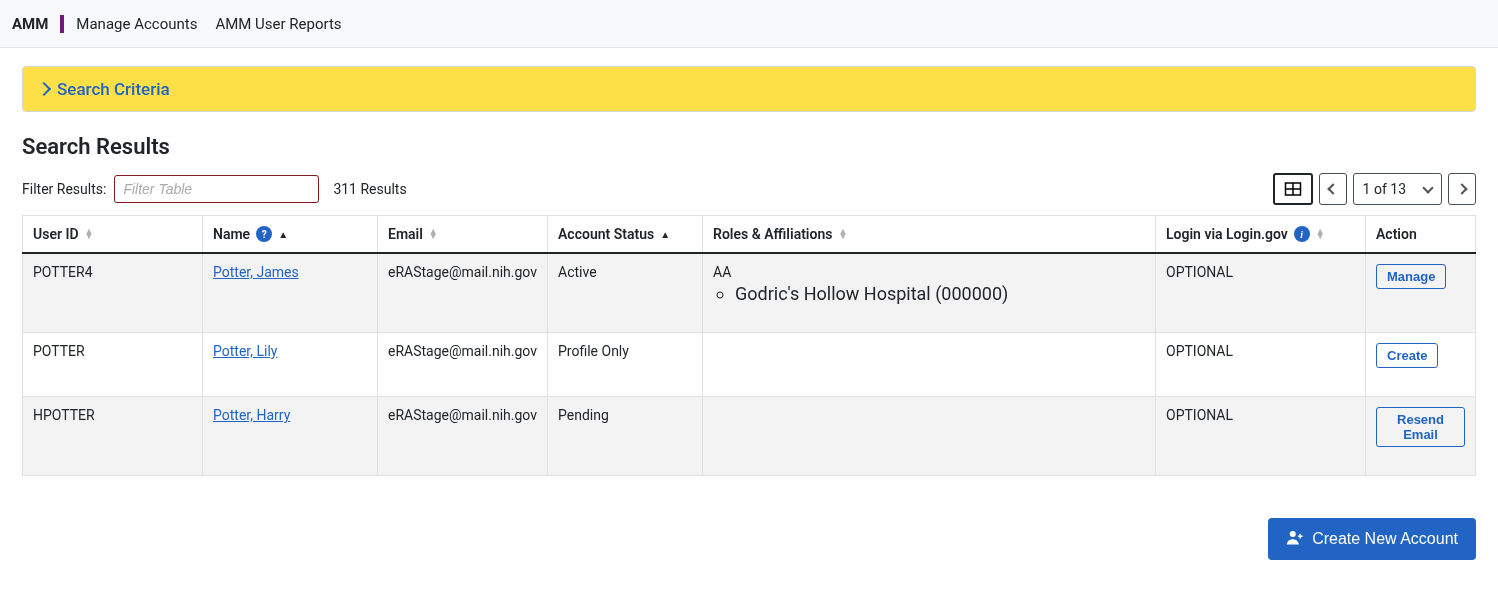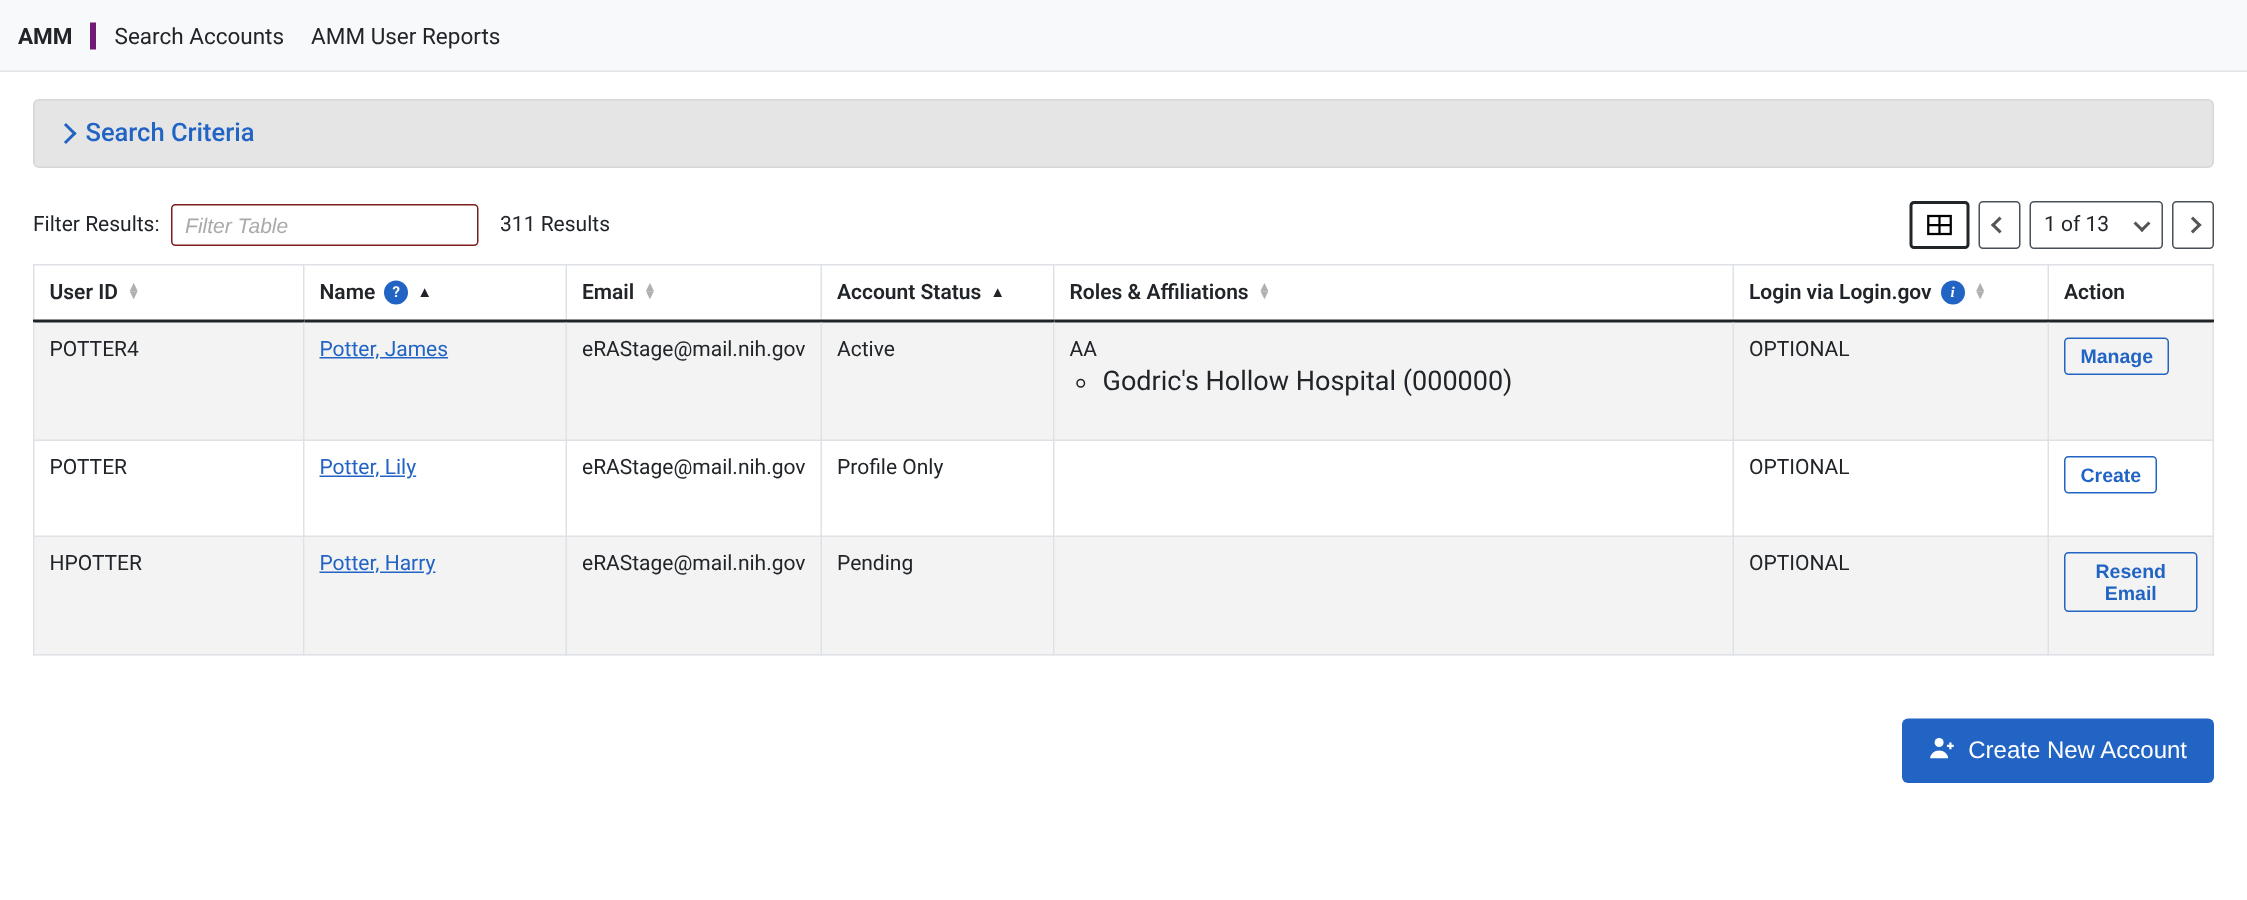--- a/index.html
+++ b/index.html
@@ -5,21 +5,21 @@
   * { box-sizing: border-box; margin: 0; padding: 0; }
   body { font-family: -apple-system, BlinkMacSystemFont, "Segoe UI", Roboto, Arial, sans-serif; font-size: 14px; color: #212529; background: #fff; }
   .topbar { background: #f8f9fa; border-bottom: 1px solid #e5e5e5; padding: 0 12px; display: flex; align-items: center; height: 48px; }
   .topbar .brand { font-weight: bold; font-size: 15px; padding-right: 12px; border-right: 4px solid #701a75; margin-right: 12px; }
   .topbar .navlink { color: #212529; text-decoration: none; margin-right: 18px; font-size: 15px; cursor: pointer; }
   .main { padding: 18px 22px; }
   .page-title { color: #2264c4; font-size: 26px; font-weight: 600; display: flex; align-items: center; gap: 8px; margin-bottom: 14px; }
   .help-circle { width: 18px; height: 18px; border-radius: 50%; background: #2264c4; color: #fff; font-size: 11px; font-weight: bold; display: inline-flex; align-items: center; justify-content: center; cursor: pointer; }
   .help-circle.small { width: 16px; height: 16px; font-size: 10px; }
   .info-circle { width: 16px; height: 16px; border-radius: 50%; background: #2264c4; color: #fff; font-size: 10px; font-weight: bold; display: inline-flex; align-items: center; justify-content: center; cursor: pointer; font-style: italic; font-family: Georgia, serif; }
-  .criteria-panel { background: #e5e5e5; border: 1px solid #d6d6d6; border-radius: 4px; padding: 12px 16px; margin-bottom: 22px; }
+  .criteria-panel { background: #fde047; border: 1px solid #d6d6d6; border-radius: 4px; padding: 12px 16px; margin-bottom: 22px; }
   .criteria-header { display: flex; align-items: center; gap: 8px; color: #2264c4; font-size: 17px; font-weight: 500; cursor: pointer; }
   .chevron-right { width: 10px; height: 10px; border-top: 2px solid #2264c4; border-right: 2px solid #2264c4; transform: rotate(45deg); display: inline-block; }
   .results-title { font-size: 22px; font-weight: 600; margin-bottom: 14px; }
   .controls-row { display: flex; align-items: center; justify-content: space-between; margin-bottom: 10px; }
   .filter-block { display: flex; align-items: center; gap: 8px; }
   .filter-input { border: 1px solid #7f1d1d; border-radius: 3px; padding: 5px 8px; width: 205px; font-size: 14px; }
   .filter-input::placeholder { color: #aaa; font-style: italic; }
   .results-count { margin-left: 6px; }
   .pager-block { display: flex; align-items: center; gap: 6px; }
   .btn-outline { border: 1px solid #495057; background: #fff; border-radius: 3px; padding: 5px 9px; cursor: pointer; display: flex; align-items: center; justify-content: center; min-height: 32px; }
@@ -44,33 +44,34 @@
   .footer-bar { display: flex; justify-content: flex-end; padding: 24px 22px 10px; }
   .btn-primary { background: #2264c4; color: #fff; border: none; border-radius: 4px; padding: 10px 18px; font-size: 16px; font-weight: 500; cursor: pointer; display: flex; align-items: center; gap: 8px; }
   .user-plus-icon svg { width: 18px; height: 18px; fill: #fff; }
   .grid-icon svg { width: 18px; height: 18px; }
 </style>
 </head>
 <body>
 
 <div class="topbar">
   <span class="brand">AMM</span>
-  <a class="navlink">Search Accounts</a>
+  <a class="navlink">Manage Accounts</a>
   <a class="navlink">AMM User Reports</a>
 </div>
 
 <div class="main">
 
   <div class="criteria-panel">
     <div class="criteria-header">
       <span class="chevron-right"></span>
       <span>Search Criteria</span>
     </div>
   </div>
 
+  <h2 class="results-title">Search Results</h2>
 
   <div class="controls-row">
     <div class="filter-block">
       <span>Filter Results:</span>
       <input class="filter-input" placeholder="Filter Table" style="">
       <span class="results-count">311 Results</span>
     </div>
     <div class="pager-block">
       <div class="btn-outline active grid-icon">
         <svg viewBox="0 0 24 24">

